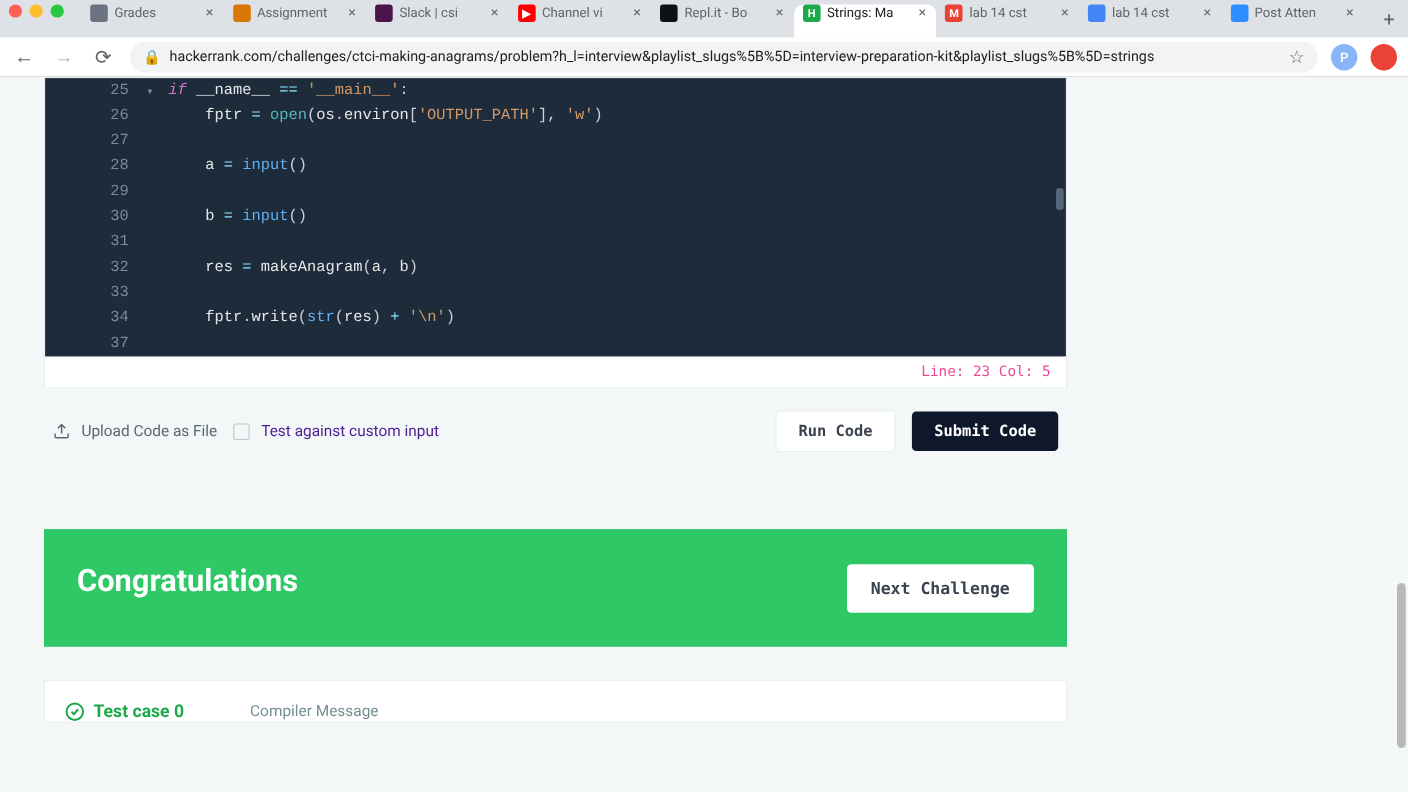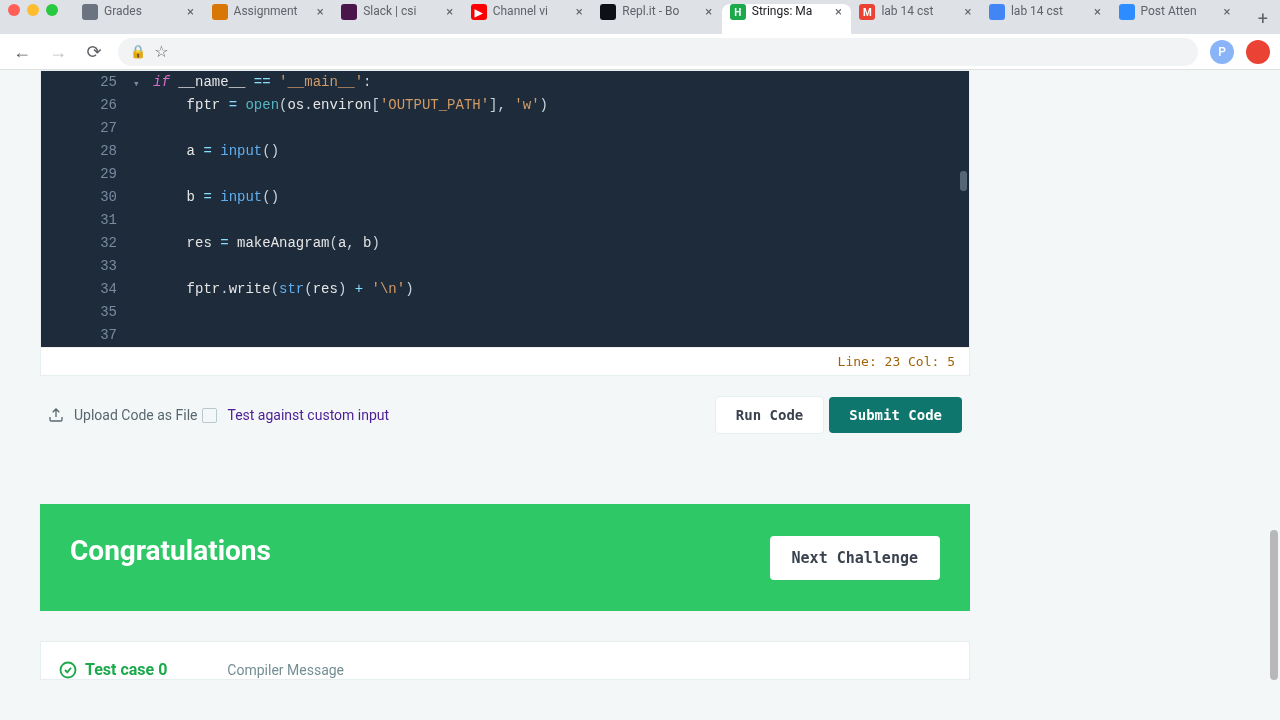--- a/index.html
+++ b/index.html
@@ -42,31 +42,31 @@
 .code-line { display: flex; white-space: pre; }
 .gutter { width: 90px; text-align: right; padding-right: 14px; color: #7a8aa0; user-select: none; }
 .fold { position: absolute; left: 92px; color: #7a8aa0; font-size: 11px; }
 .code-text { padding-left: 22px; }
 .kw { color: #d770c8; font-style: italic; }
 .fn { color: #56b6c2; }
 .var { color: #e6e6e6; }
 .str { color: #d19a66; }
 .builtin { color: #61afef; }
 .op { color: #89ddff; }
-.editor-status { background: #fff; text-align: right; padding: 6px 14px; font-family: monospace; font-size: 13px; color: #a16207; border-top: 1px solid #efefef; }
-
-
-.actions-row { display: flex; align-items: center; padding: 20px 8px; gap: 5px; }
+.editor-status { background: #fff; text-align: right; padding: 6px 14px; font-family: monospace; font-size: 13px; color: #ec4899; border-top: 1px solid #efefef; }
+
+
+.actions-row { display: flex; align-items: center; padding: 20px 8px; gap: 15px; }
 .upload { display: flex; align-items: center; gap: 10px; font-size: 14px; color: #576871; cursor: pointer; }
 .checkbox-wrap { display: flex; align-items: center; gap: 10px; font-size: 14px; color: #4c1d95; }
 .checkbox { width: 15px; height: 15px; border: 1.5px solid #b7c9cc; border-radius: 2px; }
 .spacer { flex: 1; }
 .btn { padding: 10px 20px; font-family: monospace; font-size: 14px; font-weight: 700; border-radius: 4px; cursor: pointer; border: none; }
 .btn-run { background: #fff; color: #39424e; border: 1px solid #e7eeef; }
-.btn-submit { background: #0f766e; color: #fff; }
+.btn-submit { background: #0f172a; color: #fff; }
 
 
 .congrats { background: #2ec866; color: #fff; padding: 30px 30px; display: flex; align-items: center; margin-top: 50px; }
 .congrats-left { flex: 1; }
 .congrats h2 { font-size: 28px; font-weight: 700; margin-bottom: 14px; }
 .congrats p { font-size: 15px; display: inline; }
 .social { display: inline-flex; gap: 18px; margin-left: 16px; vertical-align: middle; }
 .social-icon { width: 20px; height: 20px; fill: #fff; }
 .btn-next { background: #fff; color: #39424e; padding: 13px 22px; font-family: monospace; font-size: 15px; font-weight: 700; border-radius: 4px; border: none; cursor: pointer; }
 
@@ -137,20 +137,21 @@
     </div>
     <div class="new-tab">+</div>
 </div>
 
 <div class="url-bar">
   <div class="nav-btn">←</div>
   <div class="nav-btn disabled">→</div>
   <div class="nav-btn">⟳</div>
   <div class="url-field">
     <span class="lock">🔒</span>
+    <span class="url-text">hackerrank.com/challenges/ctci-making-anagrams/problem?h_l=interview&amp;playlist_slugs%5B%5D=interview-preparation-kit&amp;playlist_slugs%5B%5D=strings</span>
     <span class="star">☆</span>
   </div>
   <div class="avatar">P</div>
   <div class="ext-icon"></div>
 </div>
 
 <div class="content">
   <div class="container">
     <div class="editor-wrap">
       <div class="editor" id="editor">
@@ -159,21 +160,20 @@
       <div class="code-line"><span class="gutter">25</span><span class="code-text"><span class="kw">if</span> <span class="var">__name__</span> <span class="op">==</span> <span class="str">'__main__'</span>:</span></div>
           <div class="code-line"><span class="gutter">26</span><span class="code-text">    <span class="var">fptr</span> <span class="op">=</span> <span class="fn">open</span>(<span class="var">os</span>.<span class="var">environ</span>[<span class="str">'OUTPUT_PATH'</span>], <span class="str">'w'</span>)</span></div>
           <div class="code-line"><span class="gutter">27</span><span class="code-text"></span></div>
           <div class="code-line"><span class="gutter">28</span><span class="code-text">    <span class="var">a</span> <span class="op">=</span> <span class="builtin">input</span>()</span></div>
           <div class="code-line"><span class="gutter">29</span><span class="code-text"></span></div>
           <div class="code-line"><span class="gutter">30</span><span class="code-text">    <span class="var">b</span> <span class="op">=</span> <span class="builtin">input</span>()</span></div>
           <div class="code-line"><span class="gutter">31</span><span class="code-text"></span></div>
           <div class="code-line"><span class="gutter">32</span><span class="code-text">    <span class="var">res</span> <span class="op">=</span> <span class="var">makeAnagram</span>(<span class="var">a</span>, <span class="var">b</span>)</span></div>
           <div class="code-line"><span class="gutter">33</span><span class="code-text"></span></div>
           <div class="code-line"><span class="gutter">34</span><span class="code-text">    <span class="var">fptr</span>.<span class="var">write</span>(<span class="builtin">str</span>(<span class="var">res</span>) <span class="op">+</span> <span class="str">'\n'</span>)</span></div>
-          <div class="code-line"><span class="gutter">35</span><span class="code-text"></span></div>
           <div class="code-line"><span class="gutter">37</span><span class="code-text"></span></div>
         </div>
       <div class="editor-status">Line: 23 Col: 5</div>
     </div>
 
     <div class="actions-row">
       <div class="upload">
         <svg width="16" height="16" viewBox="0 0 24 24" fill="none" stroke="#576871" stroke-width="2">
             <path d="M21 15v4a2 2 0 0 1-2 2H5a2 2 0 0 1-2-2v-4M17 8l-5-5-5 5M12 3v12"></path>
           </svg>

